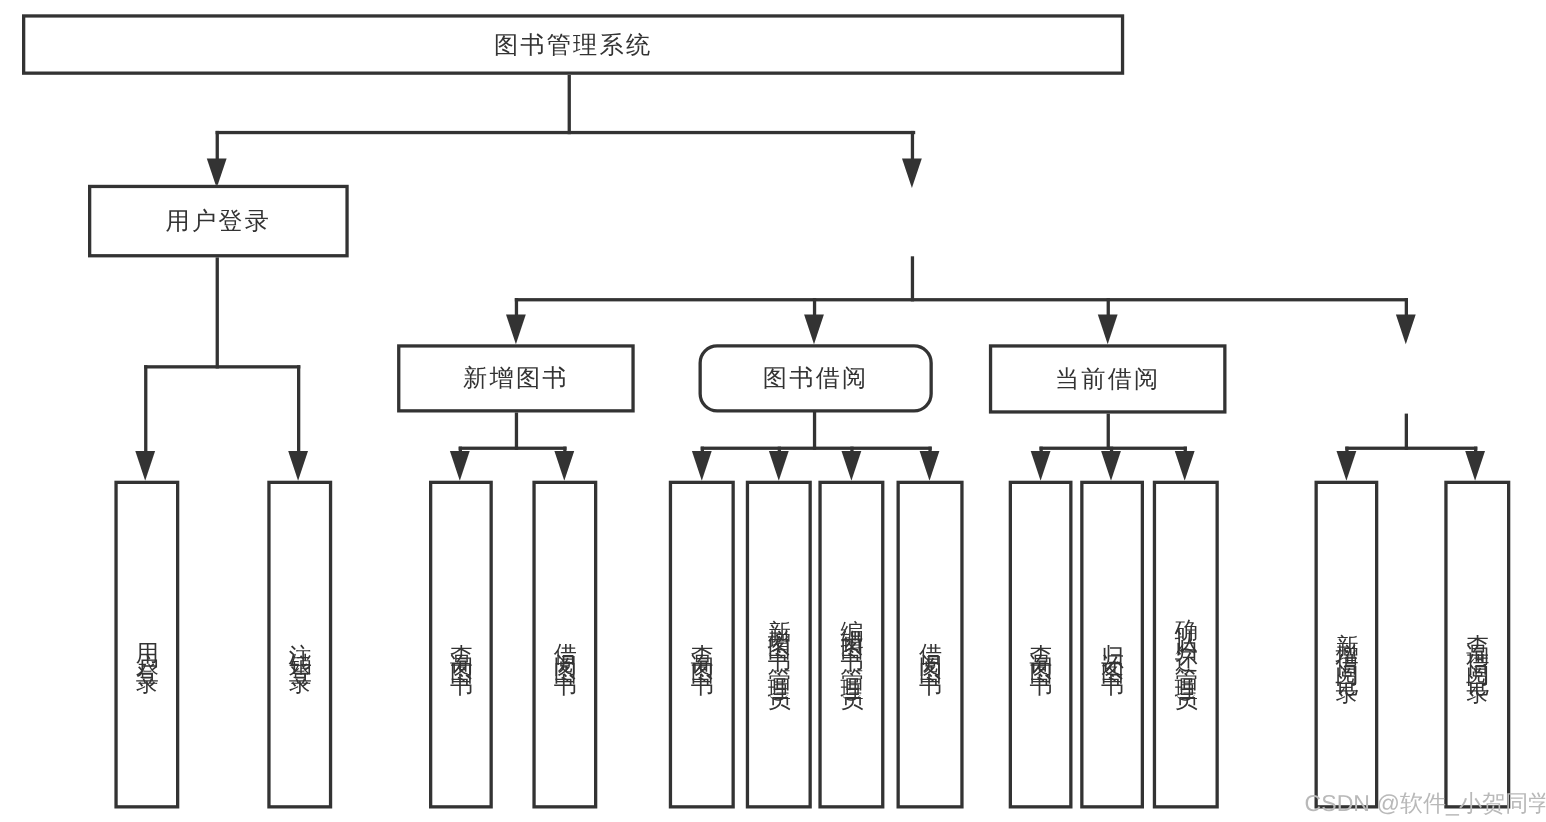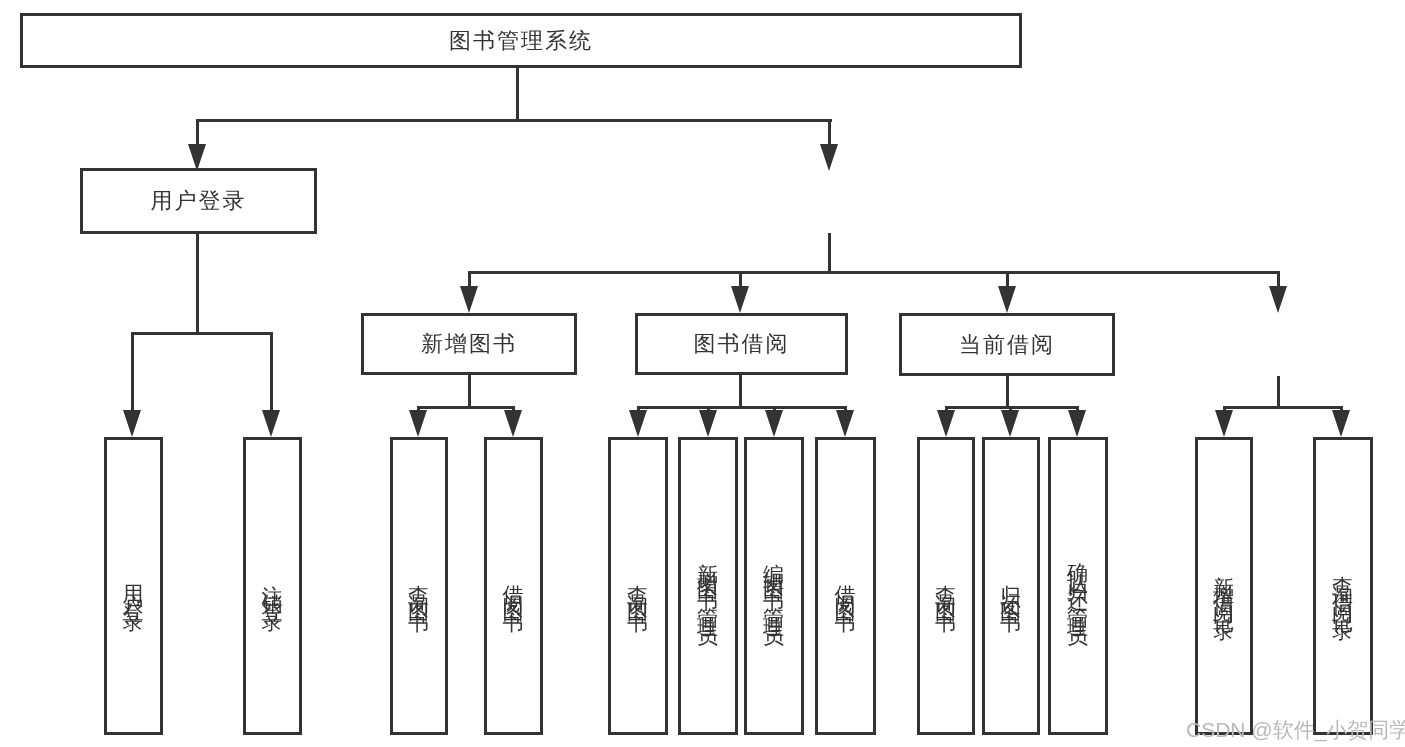--- a/index.html
+++ b/index.html
@@ -117,21 +117,21 @@
     <span>图书管理系统</span>
   </div>
 
   <div class="box" style="left:80px;top:168px;width:237px;height:66px;">
     <span>用户登录</span>
   </div>
 
   <div class="box" style="left:361px;top:313px;width:216px;height:62px;">
     <span>新增图书</span>
   </div>
-  <div class="box" style="left:635px;top:313px;width:213px;height:62px;">
+  <div class="box" style="left:635px;top:313px;width:213px;height:62px;border-radius:17px;">
     <span>图书借阅</span>
   </div>
   <div class="box" style="left:899px;top:313px;width:216px;height:63px;align-items:center;">
     <span>当前借阅</span>
   </div>
 
   <div class="leaf" style="left:104px;top:437px;width:59px;height:298px;">
     <span class="vtext">用户登录</span>
   </div>
   <div class="leaf" style="left:243px;top:437px;width:59px;height:298px;">

